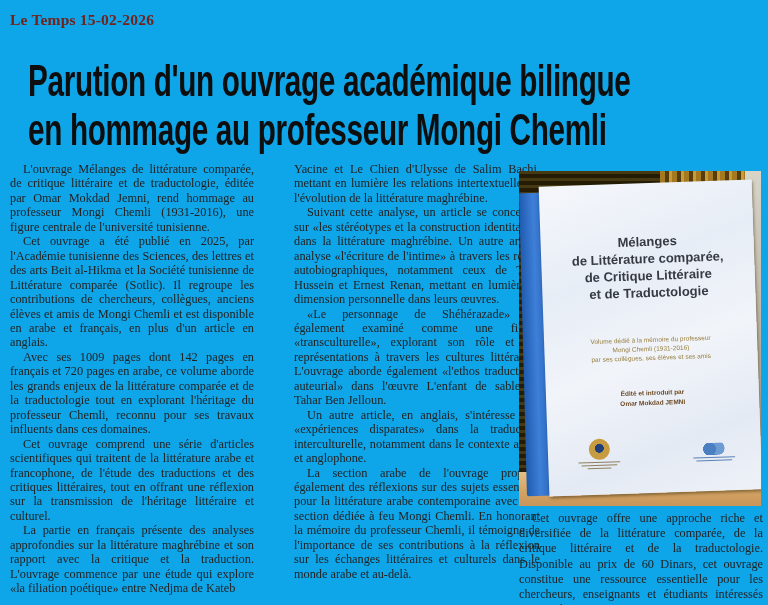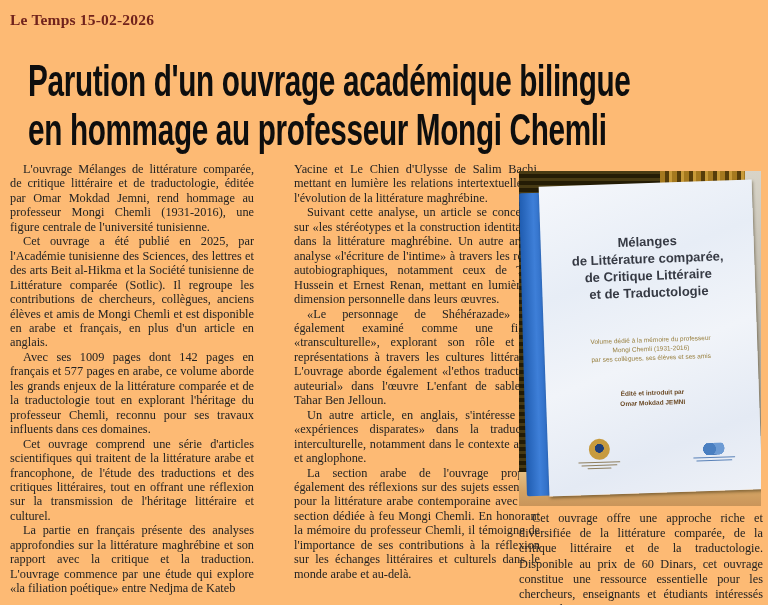--- a/index.html
+++ b/index.html
@@ -1,16 +1,16 @@
 <!DOCTYPE html>
 <html><head>
 <meta charset="utf-8">
 <style>
   html,body{margin:0;padding:0;background:#ffffff;}
-  .page{position:relative;width:768px;height:605px;background:#fdba74;overflow:hidden;
+  .page{position:relative;width:768px;height:605px;background:#0ea5e9;overflow:hidden;
         font-family:"Liberation Serif", serif;color:#232323;}
 
   
   .masthead{position:absolute;left:10px;top:11px;font-family:"Liberation Serif", serif;
             font-weight:bold;font-size:15.5px;color:#71231c;letter-spacing:0.2px;}
 
   
   .headline{position:absolute;left:28px;top:56px;margin:0;}
   .headline-inner{transform:scale(0.66,1);transform-origin:left top;width:1100px;
                   font-family:"Liberation Sans", sans-serif;font-weight:bold;
@@ -74,21 +74,21 @@
   <h1 class="headline">
     <div class="headline-inner">
       <div>Parution d'un ouvrage académique bilingue</div>
       <div>en hommage au professeur Mongi Chemli</div>
     </div>
   </h1>
 
   <div class="col col-1">
     <p>L'ouvrage Mélanges de littérature comparée, de critique littéraire et de traductologie, éditée par Omar Mokdad Jemni, rend hommage au professeur Mongi Chemli (1931-2016), une figure centrale de l'université tunisienne.</p>
     <p>Cet ouvrage a été publié en 2025, par l'Académie tunisienne des Sciences, des lettres et des arts Beit al-Hikma et la Société tunisienne de Littérature comparée (Sotlic). Il regroupe les contributions de chercheurs, collègues, anciens élèves et amis de Mongi Chemli et est disponible en arabe et français, en plus d'un article en anglais.</p>
-    <p>Avec ses 1009 pages dont 142 pages en français et 577 pages en arabe, ce volume aborde les grands enjeux de la littérature comparée et de la traductologie tout en explorant l'héritage du professeur Chemli, reconnu pour ses travaux influents dans ces domaines.</p>
+    <p>Avec ses 1009 pages dont 142 pages en français et 720 pages en arabe, ce volume aborde les grands enjeux de la littérature comparée et de la traductologie tout en explorant l'héritage du professeur Chemli, reconnu pour ses travaux influents dans ces domaines.</p>
     <p>Cet ouvrage comprend une série d'articles scientifiques qui traitent de la littérature arabe et francophone, de l'étude des traductions et des critiques littéraires, tout en offrant une réflexion sur la transmission de l'héritage littéraire et culturel.</p>
     <p>La partie en français présente des analyses approfondies sur la littérature maghrébine et son rapport avec la critique et la traduction. L'ouvrage commence par une étude qui explore «la filiation poétique» entre Nedjma de Kateb</p>
   </div>
 
   <div class="col col-2">
     <p>Yacine et Le Chien d'Ulysse de Salim Bachi, mettant en lumière les relations intertextuelles et l'évolution de la littérature maghrébine.</p>
     <p>Suivant cette analyse, un article se concentre sur «les stéréotypes et la construction identitaire» dans la littérature maghrébine. Un autre article analyse «l'écriture de l'intime» à travers les récits autobiographiques, notamment ceux de Taha Hussein et Ernest Renan, mettant en lumière la dimension personnelle dans leurs œuvres.</p>
     <p>«Le personnage de Shéhérazade» est également examiné comme une figure «transculturelle», explorant son rôle et ses représentations à travers les cultures littéraires. L'ouvrage aborde également «l'ethos traductif et auteurial» dans l'œuvre L'enfant de sable de Tahar Ben Jelloun.</p>
     <p>Un autre article, en anglais, s'intéresse aux «expériences disparates» dans la traduction interculturelle, notamment dans le contexte arabe et anglophone.</p>
     <p>La section arabe de l'ouvrage propose également des réflexions sur des sujets essentiels pour la littérature arabe contemporaine avec une section dédiée à feu Mongi Chemli. En honorant la mémoire du professeur Chemli, il témoigne de l'importance de ses contributions à la réflexion sur les échanges littéraires et culturels dans le monde arabe et au-delà.</p>

